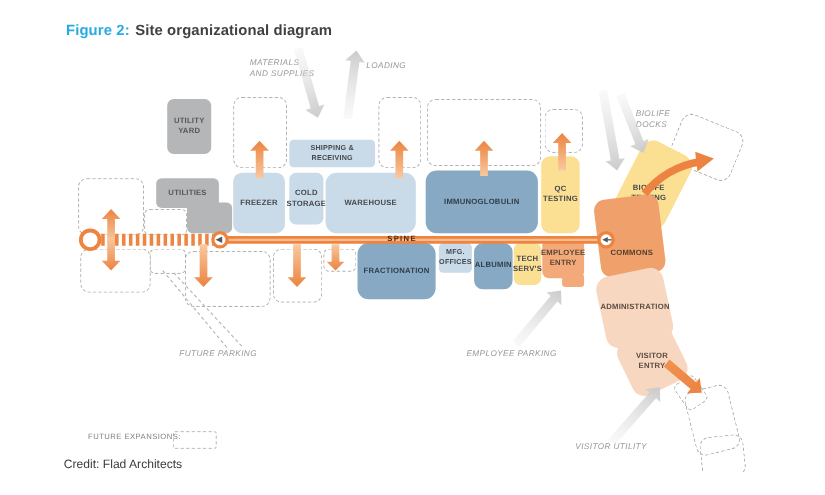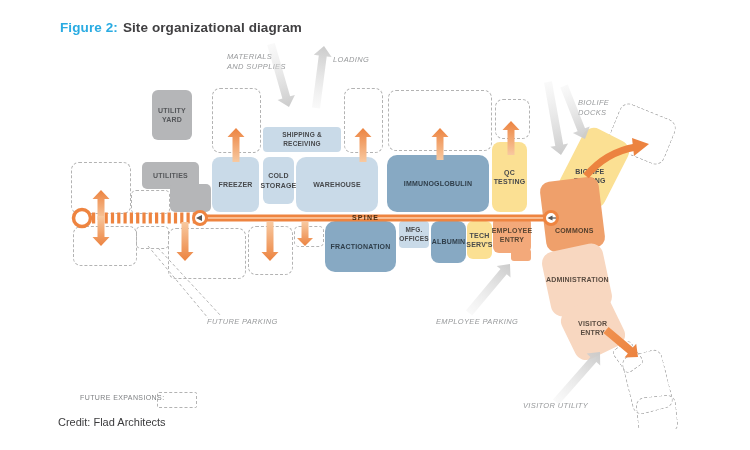--- a/index.html
+++ b/index.html
@@ -98,22 +98,22 @@
     <span style="transform:rotate(12deg);">ADMINISTRATION</span></div>
   <div class="node peach" style="left:566px;top:301px;width:54px;height:54px;border-radius:12px;transform:rotate(-26deg);">
     <span style="transform:rotate(26deg);">VISITOR
 ENTRY</span></div>
 
   <div class="ann" style="left:227px;top:52px;">MATERIALS
 AND SUPPLIES</div>
   <div class="ann" style="left:333px;top:55px;">LOADING</div>
   <div class="ann" style="left:578px;top:98px;">BIOLIFE
 DOCKS</div>
-  <div class="ann" style="left:163px;top:317px;margin-left:44px;">FUTURE PARKING</div>
-  <div class="ann" style="left:436px;top:317px;font-style:italic;">EMPLOYEE PARKING</div>
+  <div class="ann" style="left:163px;top:317px;">FUTURE PARKING</div>
+  <div class="ann" style="left:424px;top:317px;font-style:italic;">EMPLOYEE PARKING</div>
   <div class="ann" style="left:523px;top:401px;">VISITOR UTILITY</div>
 
   <div class="legend-label">FUTURE EXPANSIONS:</div>
   <div class="dash" style="left:157px;top:392px;width:38px;height:14px;border-radius:2px;"></div>
   <div class="credit">Credit: Flad Architects</div>
 
   <svg id="overlay" class="overlay" width="750" height="450" viewBox="0 0 750 450">
     <defs id="defs">
         <linearGradient id="ag0" gradientUnits="userSpaceOnUse" x1="236" y1="162" x2="236" y2="128">
           <stop offset="0" stop-color="#f8c9a0"></stop>

